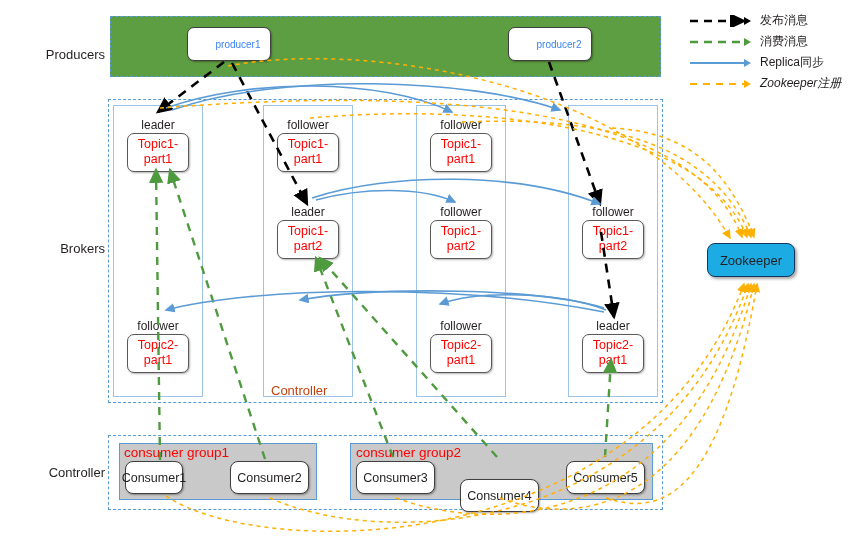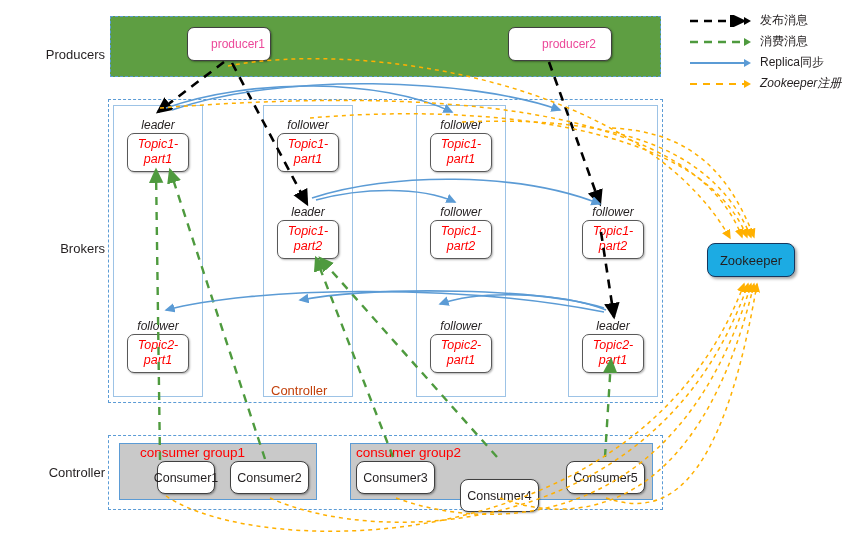--- a/index.html
+++ b/index.html
@@ -11,23 +11,23 @@
              white-space:nowrap;}
   
   .zone{position:absolute;box-sizing:border-box;}
   .producers-zone{border:1px dashed #5b9bd5;background:#5e9e42;}
   .brokers-zone{border:1px dashed #5b9bd5;background:transparent;}
   .consumers-zone{border:1px dashed #5b9bd5;background:transparent;}
   .broker-col{position:absolute;box-sizing:border-box;border:1px solid #9dc3e6;
               background:transparent;}
   .producer-box{position:absolute;box-sizing:border-box;background:#ffffff;
        border:1.4px solid #404040;border-radius:7px;display:flex;
-       align-items:center;justify-content:center;font-size:12px;color:#ec4899;
+       align-items:center;justify-content:center;font-size:10px;color:#3b82f6;
        box-shadow:1px 1px 2px rgba(0,0,0,.35);padding-left:18px;}
-  .part-cell{position:absolute;width:86px;text-align:center;font-style:italic;}
+  .part-cell{position:absolute;width:86px;text-align:center;}
   .part-role{font-size:12px;color:#231f20;line-height:14px;}
   .part-box{box-sizing:border-box;margin:1px auto 0;width:62px;
             border:1.5px solid #595959;border-radius:7px;background:#ffffff;
             color:#ff0000;font-size:12.5px;line-height:15px;padding:3px 1px 4px;
             box-shadow:1px 1px 2px rgba(0,0,0,.3);}
   .controller-label{position:absolute;color:#c2410c;font-size:13px;}
   .cgroup{position:absolute;box-sizing:border-box;background:#c9c9c9;
           border:1.5px solid #5b9bd5;}
   .cgroup-title{position:absolute;color:#ff0000;font-size:13.5px;white-space:nowrap;}
   .consumer-box{position:absolute;box-sizing:border-box;background:#ffffff;
@@ -54,21 +54,21 @@
   <div class="zone producers-zone" style="left:110px;top:16px;width:551px;height:61px;"></div>
   <div class="zone brokers-zone" style="left:108px;top:99px;width:555px;height:304px;"></div>
   <div class="zone consumers-zone" style="left:108px;top:435px;width:555px;height:75px;"></div>
 
   <div class="broker-col" style="left:113px;top:105px;width:90px;height:292px;"></div>
   <div class="broker-col" style="left:263px;top:105px;width:90px;height:292px;"></div>
   <div class="broker-col" style="left:416px;top:105px;width:90px;height:292px;"></div>
   <div class="broker-col" style="left:568px;top:105px;width:90px;height:292px;"></div>
 
   <div class="producer-box" style="left:187px;top:27px;width:84px;height:34px;">producer1</div>
-  <div class="producer-box" style="left:508px;top:27px;width:104px;height:34px;">producer2</div>
+  <div class="producer-box" style="left:508px;top:27px;width:84px;height:34px;">producer2</div>
 
   <div class="part-cell" style="left:115px;top:118px;">
     <div class="part-role">leader</div>
     <div class="part-box">
       <div>Topic1-</div>
       <div>part1</div>
     </div>
   </div>
   <div class="part-cell" style="left:115px;top:319px;">
     <div class="part-role">follower</div>
@@ -125,22 +125,22 @@
   </div>
   <div class="part-cell" style="left:570px;top:319px;">
     <div class="part-role">leader</div>
     <div class="part-box">
       <div>Topic2-</div>
       <div>part1</div>
     </div>
   </div>
 
   <div class="cgroup" style="left:119px;top:443px;width:198px;height:57px;"></div>
-  <div class="cgroup-title" style="left:140px;top:445px;">consumer group1</div>
-  <div class="consumer-box" style="left:125px;top:461px;width:58px;height:33px;margin-left:32px;">Consumer1</div>
+  <div class="cgroup-title" style="left:124px;top:445px;">consumer group1</div>
+  <div class="consumer-box" style="left:125px;top:461px;width:58px;height:33px;">Consumer1</div>
   <div class="consumer-box" style="left:230px;top:461px;width:79px;height:33px;">Consumer2</div>
 
   <div class="cgroup" style="left:350px;top:443px;width:303px;height:57px;"></div>
   <div class="cgroup-title" style="left:356px;top:445px;">consumer group2</div>
   <div class="consumer-box" style="left:356px;top:461px;width:79px;height:33px;">Consumer3</div>
   <div class="consumer-box" style="left:460px;top:479px;width:79px;height:33px;">Consumer4</div>
   <div class="consumer-box" style="left:566px;top:461px;width:79px;height:33px;">Consumer5</div>
 
   <div class="zk-box" style="left:707px;top:243px;width:88px;height:34px;">Zookeeper</div>
 

